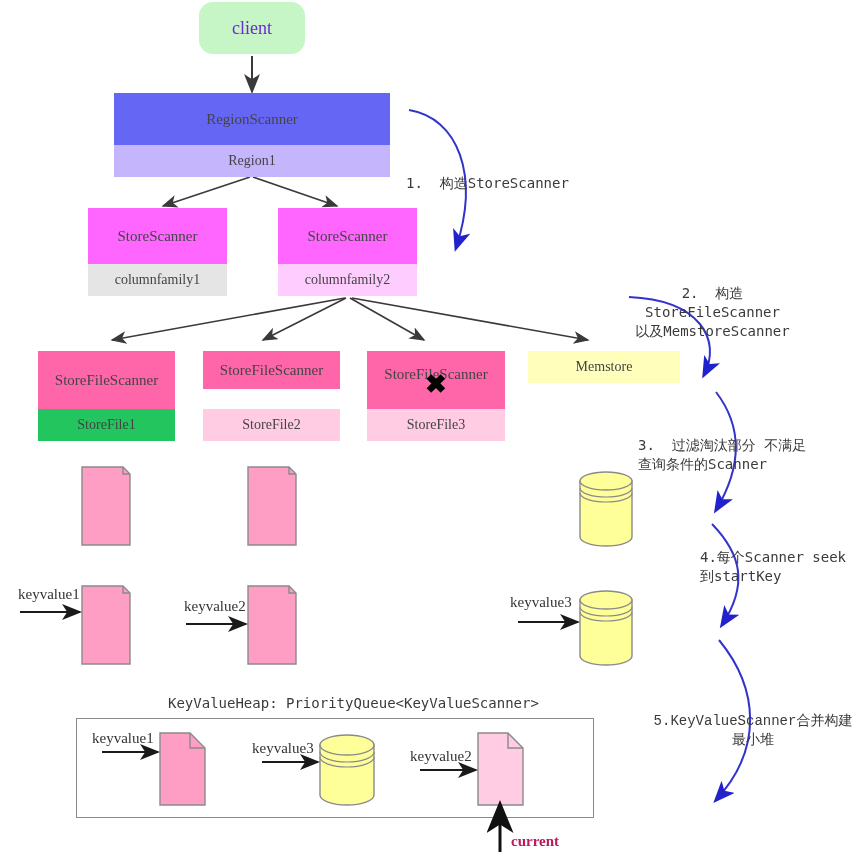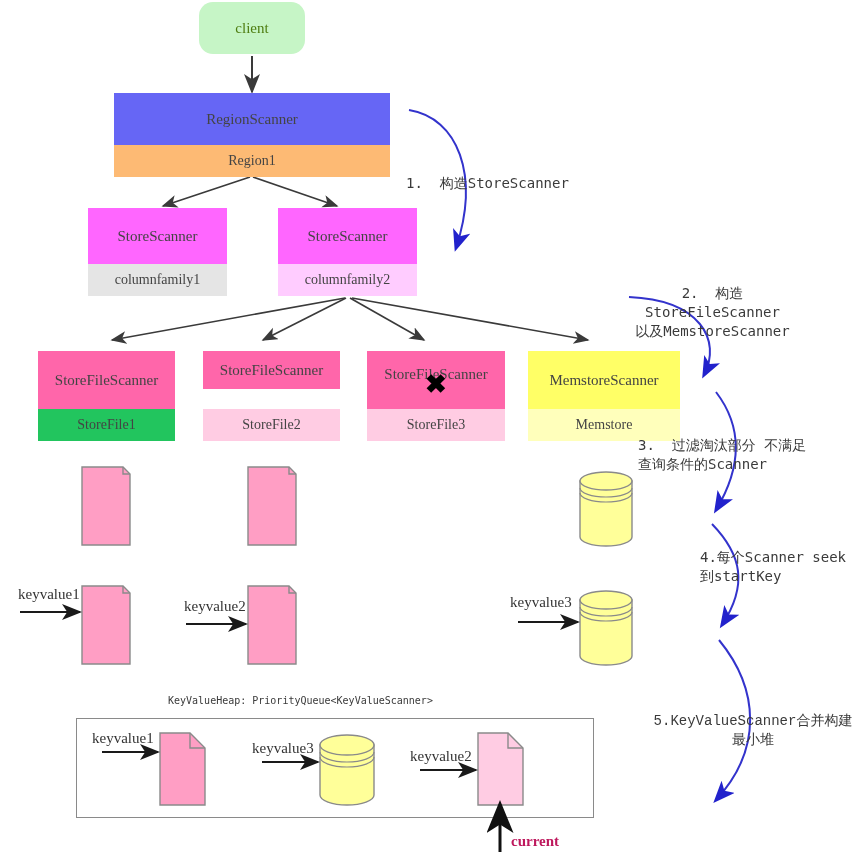--- a/index.html
+++ b/index.html
@@ -45,39 +45,39 @@
     color: #444;
     height: 32px;
   }
   .client-node {
     position: absolute;
     border-radius: 14px;
     background: #c6f5c6;
     display: flex;
     align-items: center;
     justify-content: center;
-    font-size: 15px;
-    color: #4d7c0f;
+    font-size: 18px;
+    color: #6d28d9;
     box-sizing: border-box;
   }
   .ann {
     position: absolute;
     font-family: "DejaVu Sans Mono", "Liberation Mono", monospace;
     font-size: 14px;
     color: #3a3a3a;
     line-height: 19px;
     white-space: pre;
   }
   .ann.c {
     text-align: center;
   }
   .heap-label {
     position: absolute;
     font-family: "DejaVu Sans Mono", "Liberation Mono", monospace;
-    font-size: 10px;
+    font-size: 14px;
     color: #3a3a3a;
     white-space: pre;
   }
   .heap-box {
     position: absolute;
     border: 1px solid #8a8a8a;
     background: #ffffff;
     box-sizing: border-box;
   }
   .kvlabel {
@@ -143,21 +143,21 @@
     <line x1="350" y1="298" x2="424" y2="340" stroke="#3a3a3a" stroke-width="1.6" marker-end="url(#ah-black)"></line>
     <line x1="352" y1="298" x2="588" y2="340" stroke="#3a3a3a" stroke-width="1.6" marker-end="url(#ah-black)"></line>
   </svg>
 
   <div class="client-node" style="left:199px; top:2px; width:106px; height:52px;">
     <span>client</span>
   </div>
 
   <div class="node" style="left:114px; top:93px; width:276px; height:84px;">
     <div class="hdr" style="background:#6666f5;">RegionScanner</div>
-    <div class="sub" style="background:#fdba74;">Region1</div>
+    <div class="sub" style="background:#c4b5fd;">Region1</div>
   </div>
 
   <div class="node" style="left:88px; top:208px; width:139px; height:88px;">
     <div class="hdr" style="background:#ff66ff;">StoreScanner</div>
     <div class="sub" style="background:#e5e5e5;">columnfamily1</div>
   </div>
 
   <div class="node" style="left:278px; top:208px; width:139px; height:88px;">
     <div class="hdr" style="background:#ff66ff;">StoreScanner</div>
     <div class="sub" style="background:#ffccff;">columnfamily2</div>
@@ -175,21 +175,20 @@
 
   <div class="node" style="left:367px; top:351px; width:138px; height:90px;">
     <div class="hdr" style="background:#ff66aa;">
       <span style="position:relative; top:-6px;">StoreFileScanner</span>
       <span class="xmark" style="left:50%; top:20px; transform:translateX(-50%);">✖</span>
     </div>
     <div class="sub" style="background:#ffcce3;">StoreFile3</div>
   </div>
 
   <div class="node" style="left:528px; top:351px; width:152px; height:90px;">
-    <div class="hdr" style="background:#ffff66;">MemstoreScanner</div>
     <div class="sub" style="background:#ffffbb;">Memstore</div>
   </div>
 
   <svg class="layer">
 
     <g>
       <path d="M82,467 L123,467 L130,474 L130,545 L82,545 Z" fill="#ff9ec4" stroke="#8a8a8a" stroke-width="1.4"></path>
       <path d="M123,467 L123,474 L130,474" fill="none" stroke="#8a8a8a" stroke-width="1.4"></path>
     </g>
     <g>

